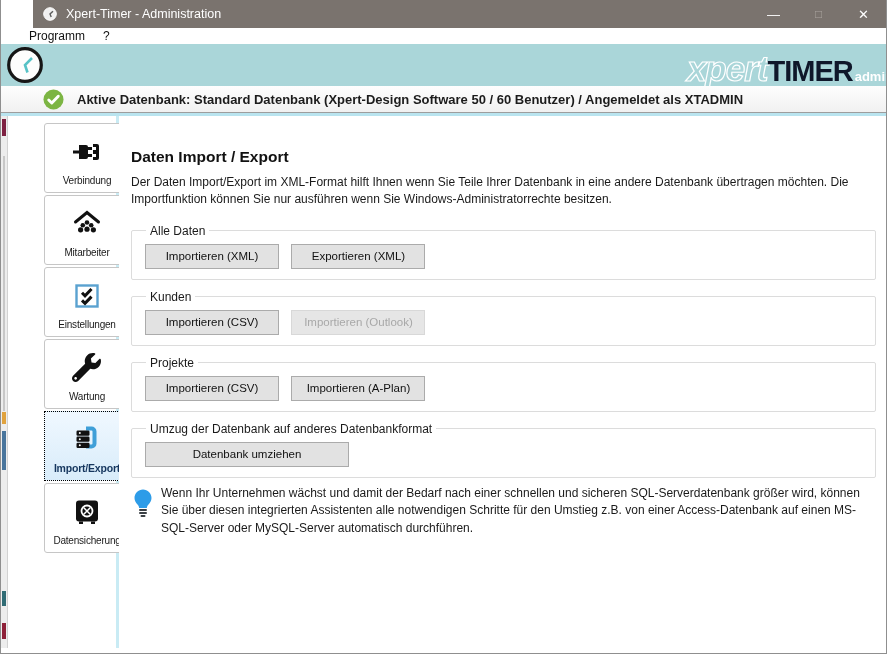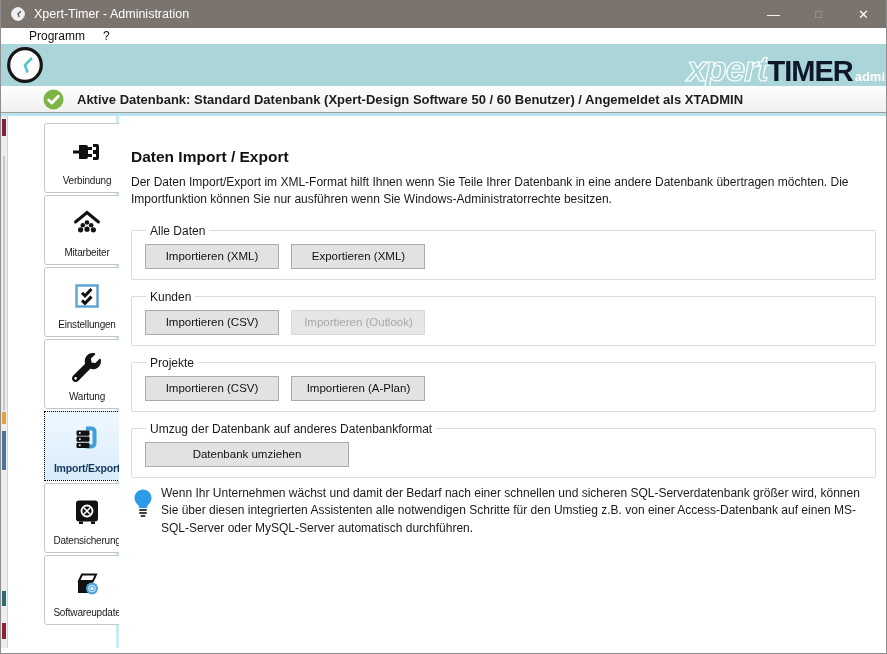--- a/index.html
+++ b/index.html
@@ -2,21 +2,21 @@
 <html><head>
 <meta charset="utf-8">
 <style>
   * { box-sizing: border-box; margin: 0; padding: 0; }
   html,body { background:#cfcfcf; }
   body { font-family: "Liberation Sans", "DejaVu Sans", sans-serif; }
   .window { position:relative; width:887px; height:654px; background:#fff; overflow:hidden;
             border-left:1px solid #8f8f8f; border-right:1px solid #8f8f8f; border-bottom:1px solid #8f8f8f; }
 
   
-  .titlebar { height:28px; background:#7a736e; display:flex; align-items:center; padding-left:9px; }
+  .titlebar { height:28px; background:#7a736e; display:flex; align-items:center; padding-left:9px;margin-left:32px; }
   .titlebar .app-icon { width:16px; height:16px; margin-right:8px; flex:0 0 auto; }
   .titlebar .title { color:#ffffff; font-size:12.5px; flex:1 1 auto; white-space:nowrap; }
   .win-controls { display:flex; height:28px; }
   .win-btn { width:45px; height:28px; display:flex; align-items:center; justify-content:center;
              color:#fff; font-size:13px; cursor:default; }
   .win-btn.max { color:#aaa49f; font-size:12px; }
 
   
   .menubar { height:16px; background:#ffffff; display:flex; align-items:center; padding-left:19px; }
   .menu-item { font-size:12px; color:#111; padding:2px 9px; }
@@ -207,32 +207,20 @@
             <rect x="4" y="3.5" width="22" height="21" rx="3" fill="#111"></rect>
             <circle cx="15" cy="14" r="5.5" fill="none" stroke="#fff" stroke-width="1.8"></circle>
             <path d="M11.8 10.8 L18.2 17.2 M18.2 10.8 L11.8 17.2" stroke="#fff" stroke-width="1.5"></path>
             <rect x="7" y="24.5" width="4" height="2.5" fill="#111"></rect>
             <rect x="19" y="24.5" width="4" height="2.5" fill="#111"></rect>
           </svg>
         </span>
         <span class="lbl">Datensicherung</span>
       </div>
 
-      <div class="card">
-        <span class="ico">
-          <svg width="30" height="30" viewBox="0 0 30 30">
-            <path d="M7 12 L10 5.5 L24 5.5 L21 12 Z" fill="#fff" stroke="#111" stroke-width="2"></path>
-            <path d="M6 12 H21 V24 H6 Z" fill="#111"></path>
-            <circle cx="20" cy="19.5" r="6" fill="#4da3dc"></circle>
-            <circle cx="20" cy="19.5" r="3.2" fill="none" stroke="#bfe2f5" stroke-width="1.2"></circle>
-            <circle cx="20" cy="19.5" r="1.6" fill="#fff"></circle>
-          </svg>
-        </span>
-        <span class="lbl">Softwareupdate</span>
-      </div>
 
     </div>
 
     <div class="content">
       <div class="page-title">Daten Import / Export</div>
       <p class="intro">Der Daten Import/Export im XML-Format hilft Ihnen wenn Sie Teile Ihrer Datenbank in eine andere Datenbank übertragen möchten.  Die Importfunktion können Sie nur ausführen wenn Sie Windows-Administratorrechte besitzen.</p>
 
       <fieldset class="group first">
         <legend>Alle Daten</legend>
         <button class="btn">Importieren (XML)</button>

